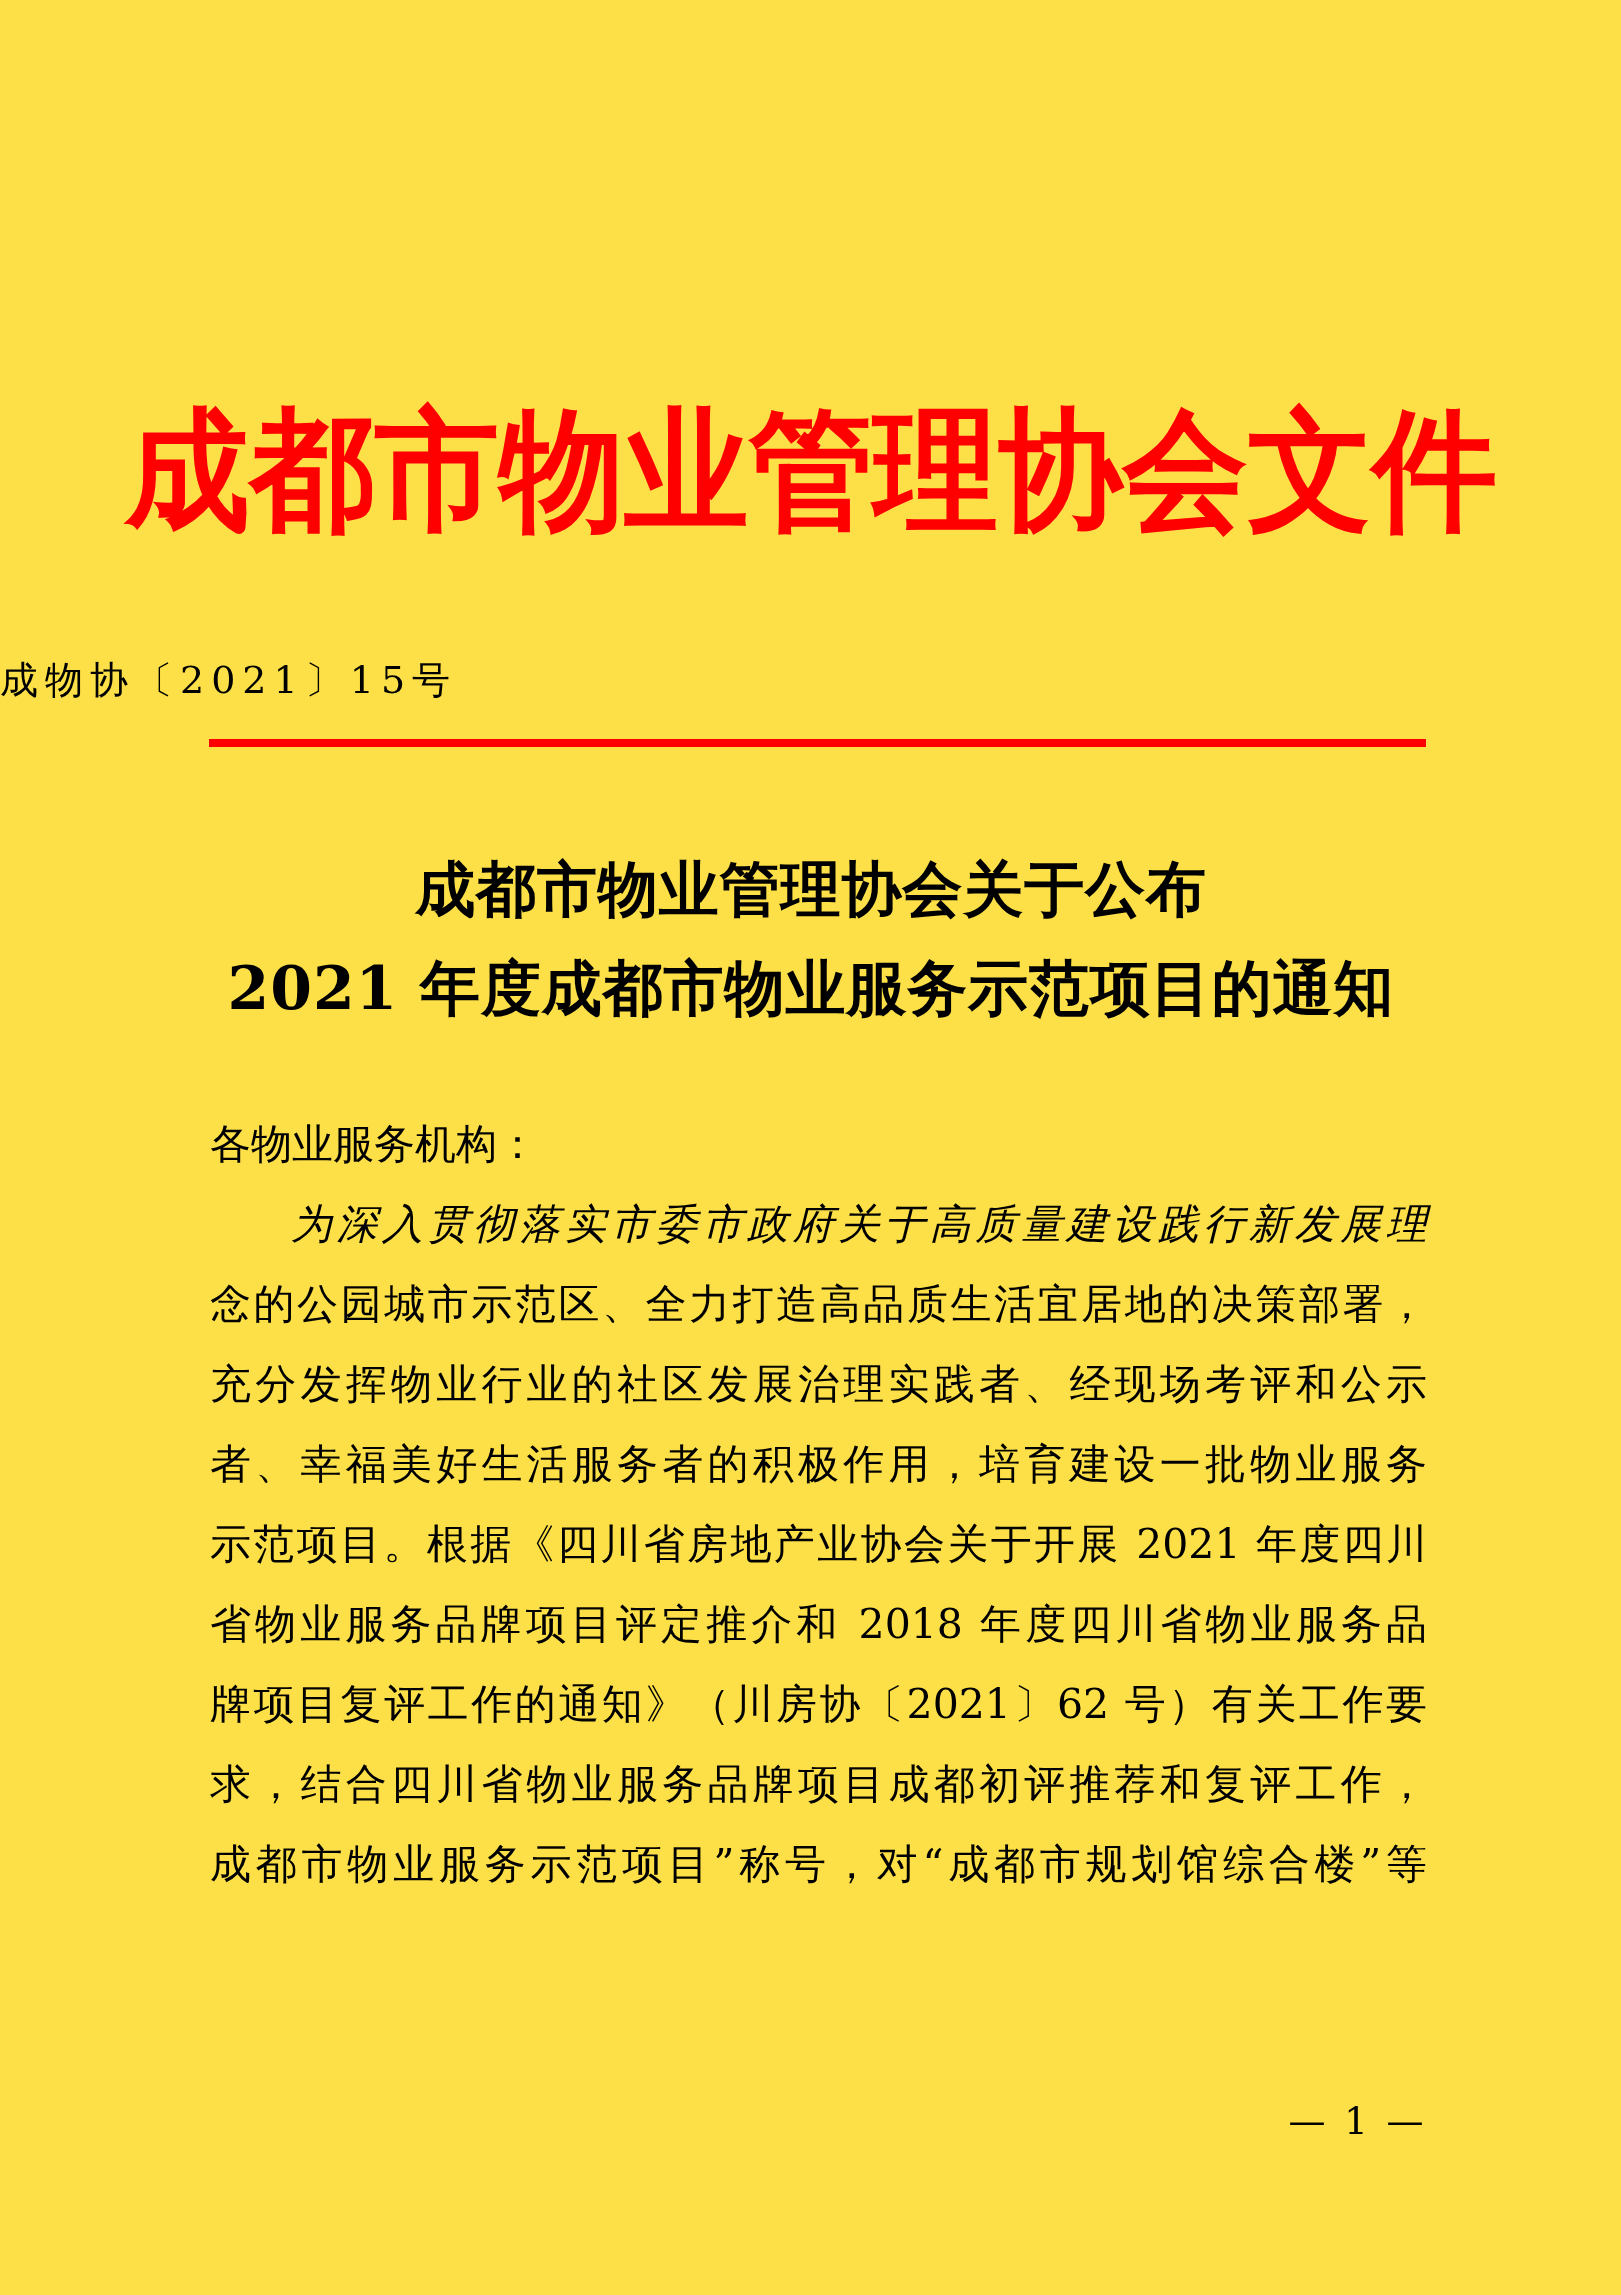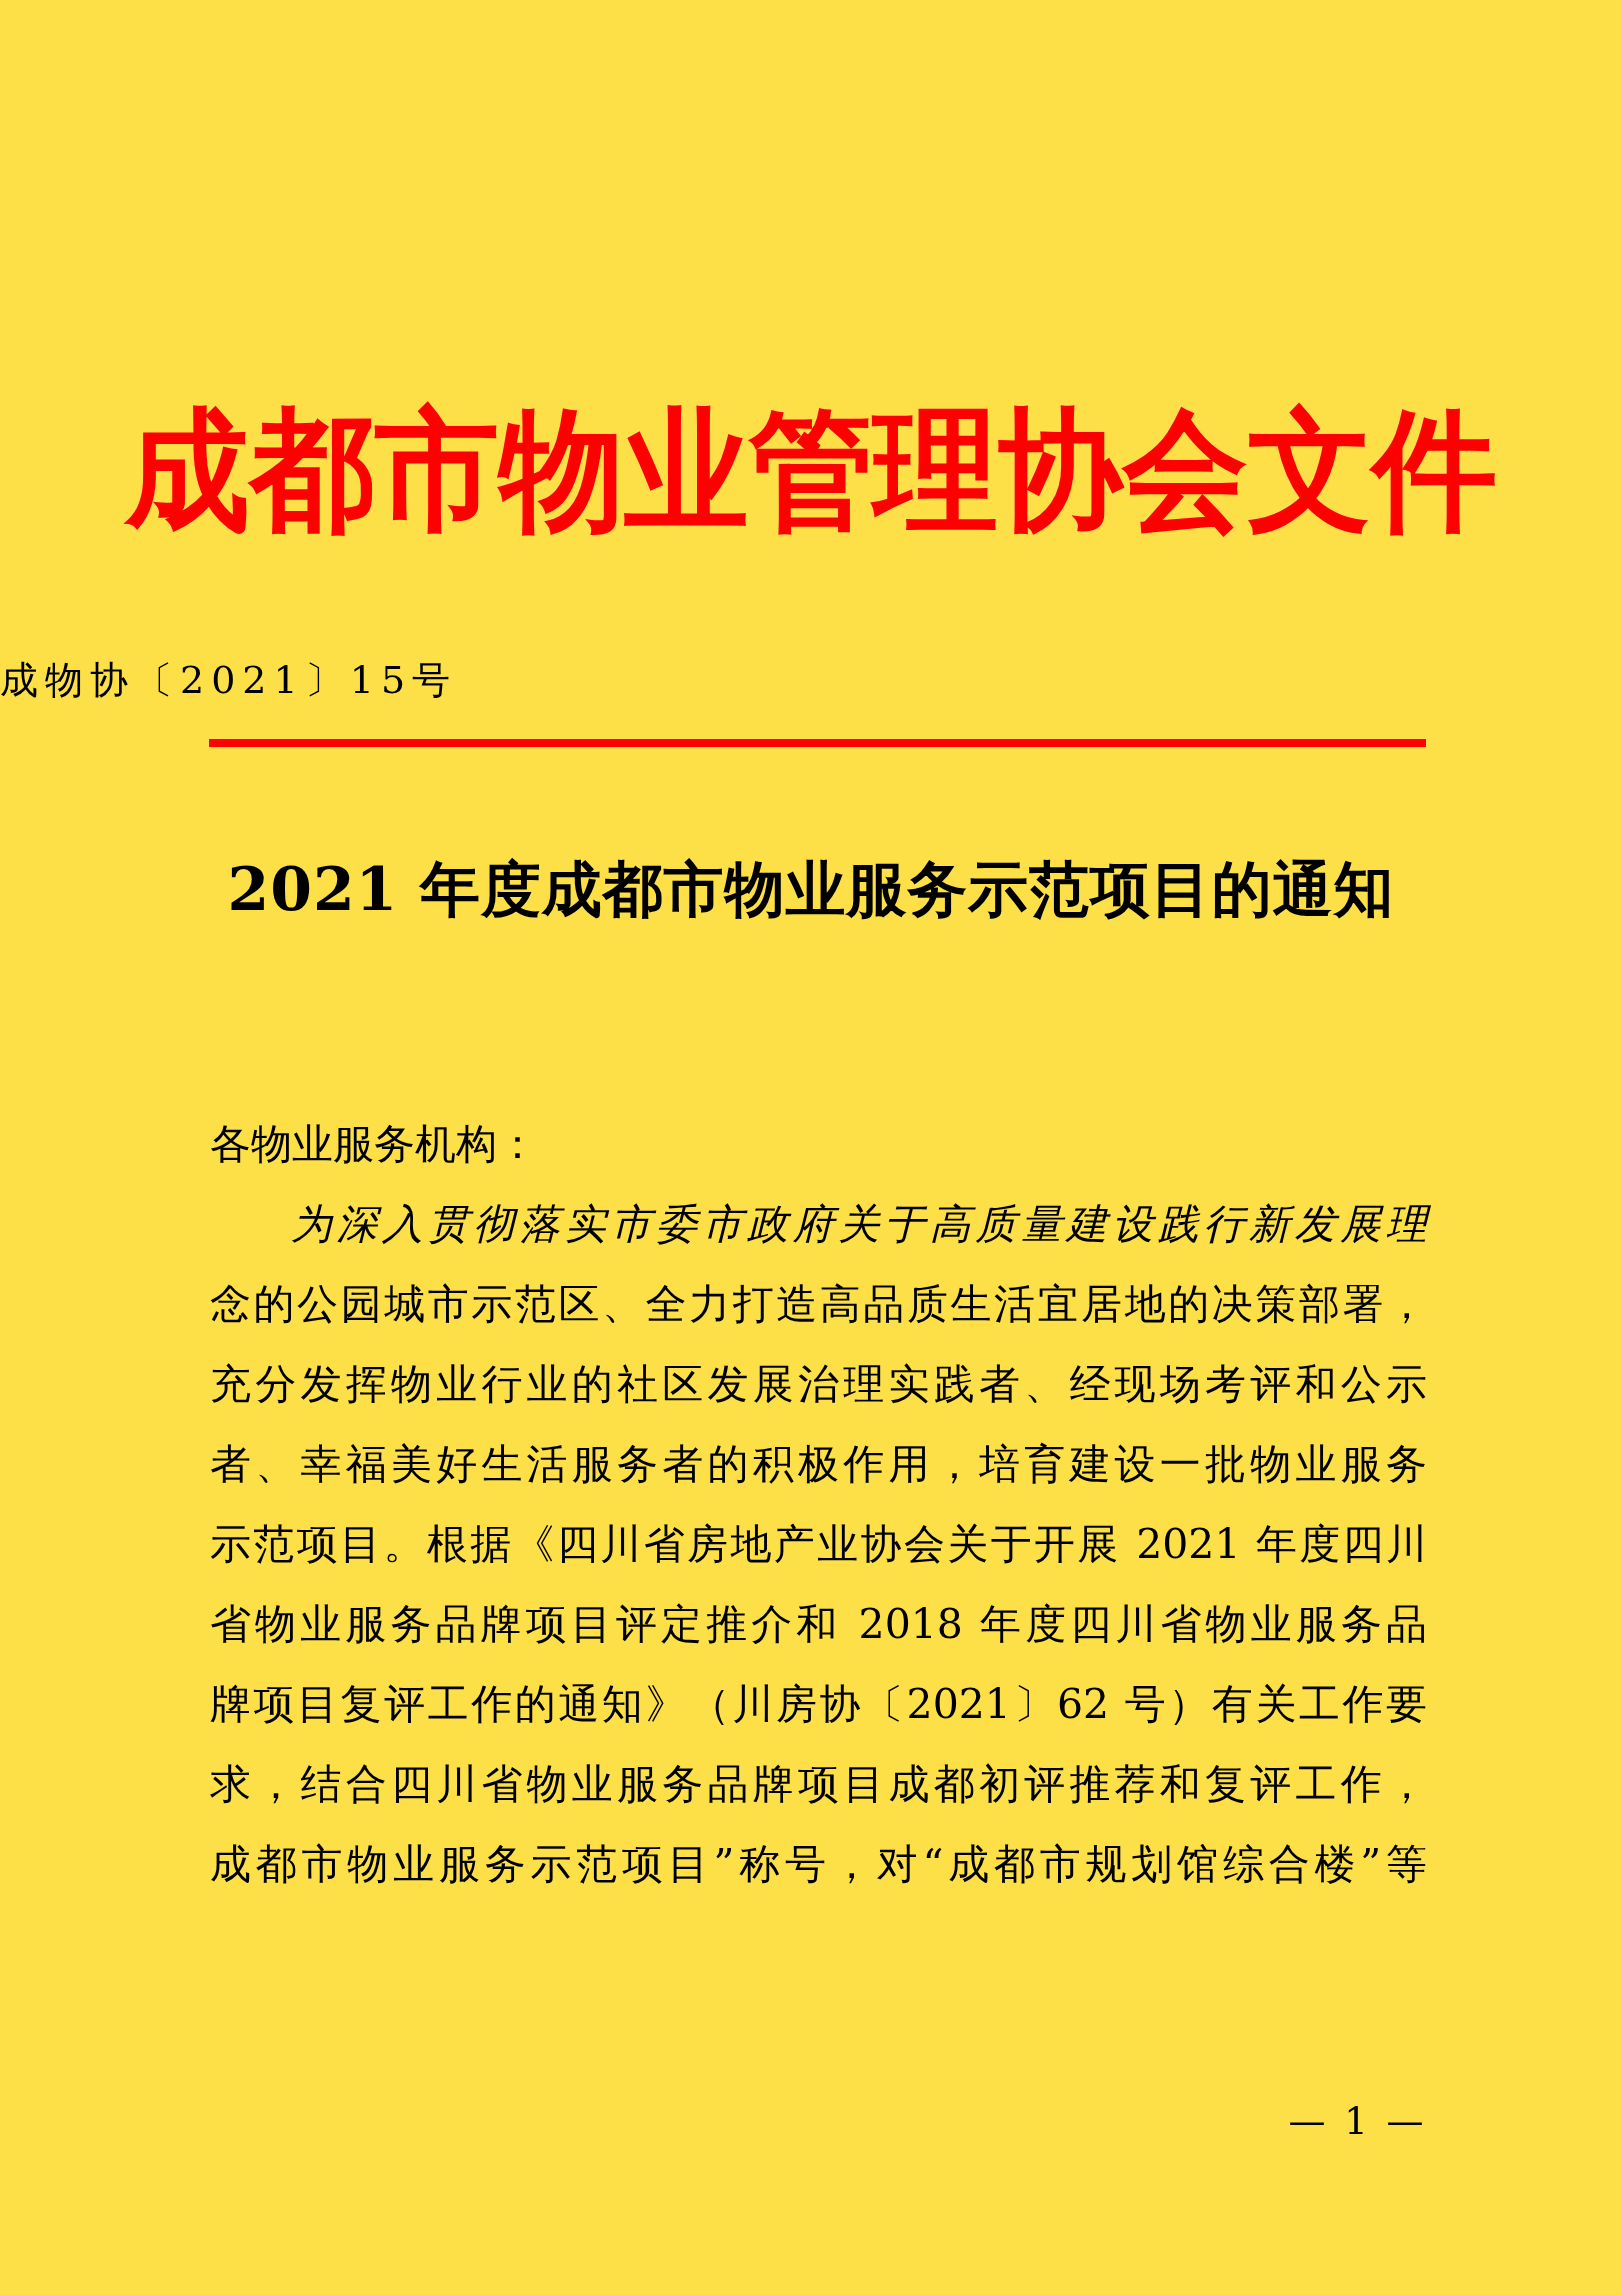--- a/index.html
+++ b/index.html
@@ -96,20 +96,21 @@
 
 <div class="page">
 
   <div class="org-title" style="color: rgb(255, 0, 0);">成都市物业管理协会文件</div>
 
   <div class="doc-number">成物协〔2021〕15号</div>
 
   <div class="red-rule" style="background: rgb(255, 0, 0);"></div>
 
   <div class="notice-title">
+    <div>成都市物业管理协会关于公布</div>
     <div>2021 年度成都市物业服务示范项目的通知</div>
   </div>
 
   <div class="body-block">
     <div class="body-line salutation">各物业服务机构：</div>
     <div id="body-lines">
         <div class="body-line indent">为深入贯彻落实市委市政府关于高质量建设践行新发展理</div>
         <div class="body-line">念的公园城市示范区、全力打造高品质生活宜居地的决策部署，</div>
         <div class="body-line">充分发挥物业行业的社区发展治理实践者、经现场考评和公示</div>
         <div class="body-line">者、幸福美好生活服务者的积极作用，培育建设一批物业服务</div>

